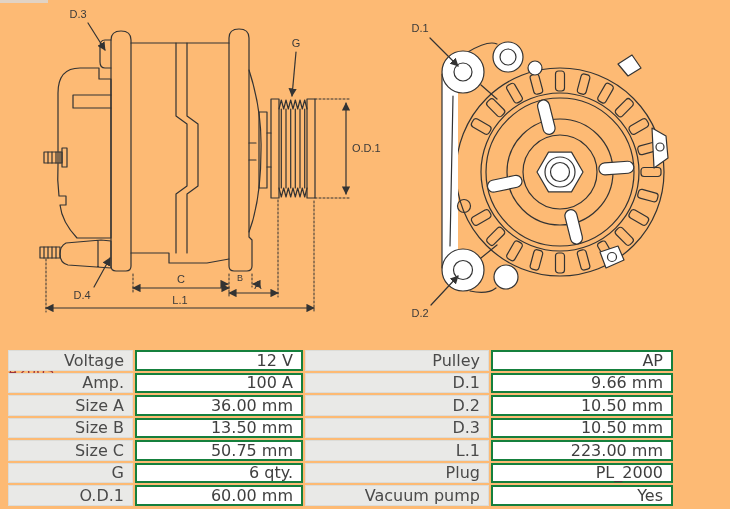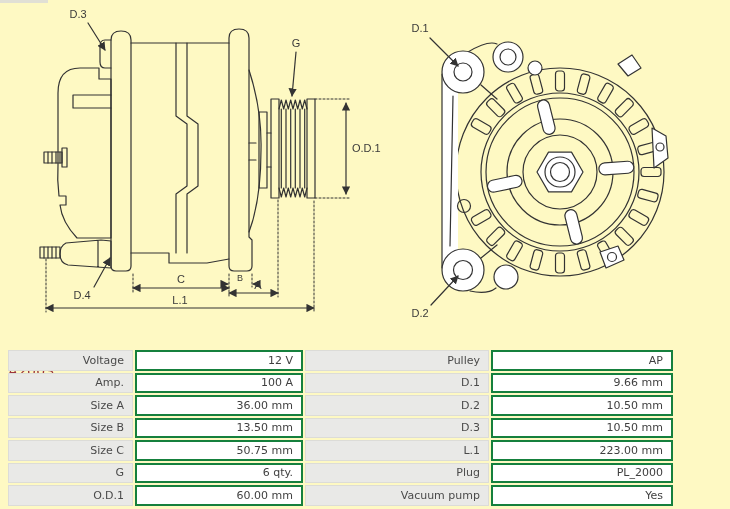--- a/index.html
+++ b/index.html
@@ -1,27 +1,27 @@
 <!DOCTYPE html>
 <html style="--accent: #9c343c;"><head>
 <meta charset="utf-8">
 <style>
   html,body{margin:0;padding:0;background:#fff;}
-  .page{position:relative;width:730px;height:509px;background:#fef9c3;overflow:hidden;
+  .page{position:relative;width:730px;height:509px;background:#fdba74;overflow:hidden;
         font-family:"DejaVu Sans","Liberation Sans",sans-serif;}
   .artifact{position:absolute;left:0;top:0;width:48px;height:3px;background:#d9d9d9;opacity:.8;}
   .drawing{position:absolute;left:0;top:0;}
   svg text{font-family:"Liberation Sans",sans-serif;font-size:11px;fill:#3a3a3a;}
   svg text.small{font-size:9px;}
   .part-title{position:absolute;left:8px;top:330px;font-size:14px;line-height:16px;
               color:var(--accent,#9c343c);letter-spacing:.3px;margin-top:33px;}
   .spec-table{position:absolute;left:8px;top:350px;width:709px;}
   .spec-row{display:flex;gap:2px;margin-bottom:2px;height:20.5px;}
   .cell{box-sizing:border-box;display:flex;align-items:center;justify-content:flex-end;
-        padding-right:8px;font-size:11px;color:#4a4a4a;}
+        padding-right:8px;font-size:16px;color:#4a4a4a;}
   .cell.label{background:#e9e9e7;border:1px solid #dcdcd8;}
   .cell.value{background:#fff;border:2px solid #15803d;color:#3f3f3f;}
   .c1{width:125px}.c2{width:168px}.c3{width:184px}.c4{width:182px}
 </style>
 </head>
 <body>
 
 <div class="page">
 
   <div class="artifact"></div>

